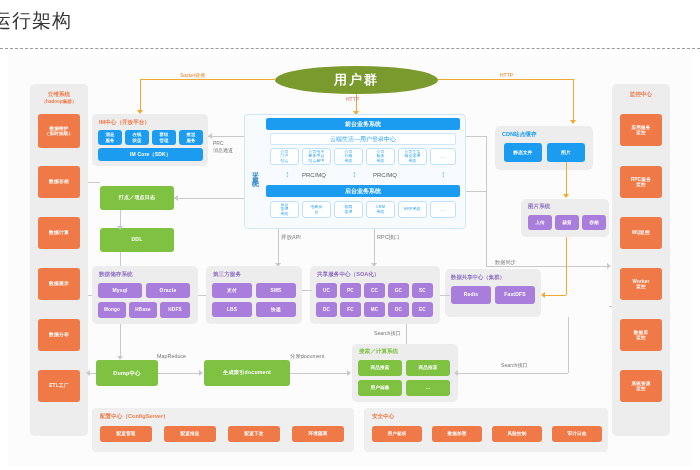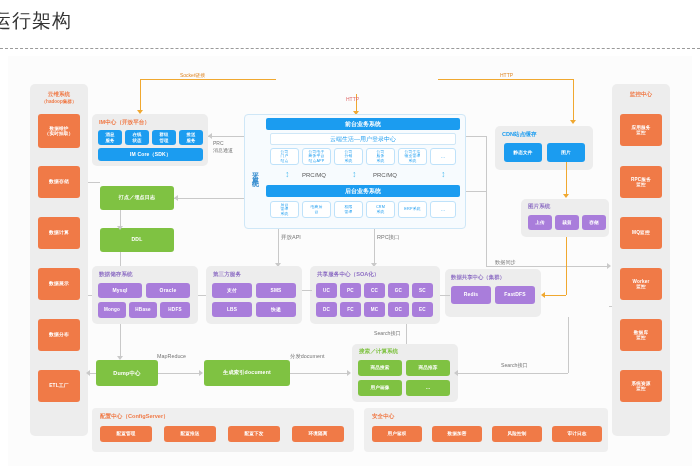--- a/index.html
+++ b/index.html
@@ -92,20 +92,23 @@
     <div class="abs chip orange" style="left:612px;top:110px;width:42px;height:32px;font-size:4.6px;white-space:pre-line;">RPC服务
 监控</div>
     <div class="abs chip orange" style="left:612px;top:161px;width:42px;height:32px;font-size:4.8px;">MQ监控</div>
     <div class="abs chip orange" style="left:612px;top:212px;width:42px;height:32px;font-size:4.6px;white-space:pre-line;">Worker
 监控</div>
     <div class="abs chip orange" style="left:612px;top:263px;width:42px;height:32px;font-size:4.6px;white-space:pre-line;">数据库
 监控</div>
     <div class="abs chip orange" style="left:612px;top:314px;width:42px;height:32px;font-size:4.6px;white-space:pre-line;">系统资源
 监控</div>
 
+    <div class="abs ellipse" style="left:267px;top:10px;width:163px;height:28px;">
+        <span>用户群</span>
+      </div>
 
     <div class="abs ln y" style="left:132px;top:23px;width:136px;height:1px;"></div>
     <div class="abs ln y" style="left:132px;top:23px;width:1px;height:32px;"></div>
     <div class="abs arrow ar-d y" style="left:129px;top:54px;"></div>
     <div class="abs lbl y" style="left:172px;top:16px;">Socket链接</div>
 
     <div class="abs ln y" style="left:348px;top:38px;width:1px;height:18px;"></div>
     <div class="abs arrow ar-d y" style="left:345px;top:55px;"></div>
     <div class="abs lbl r" style="left:338px;top:40px;">HTTP</div>
 

